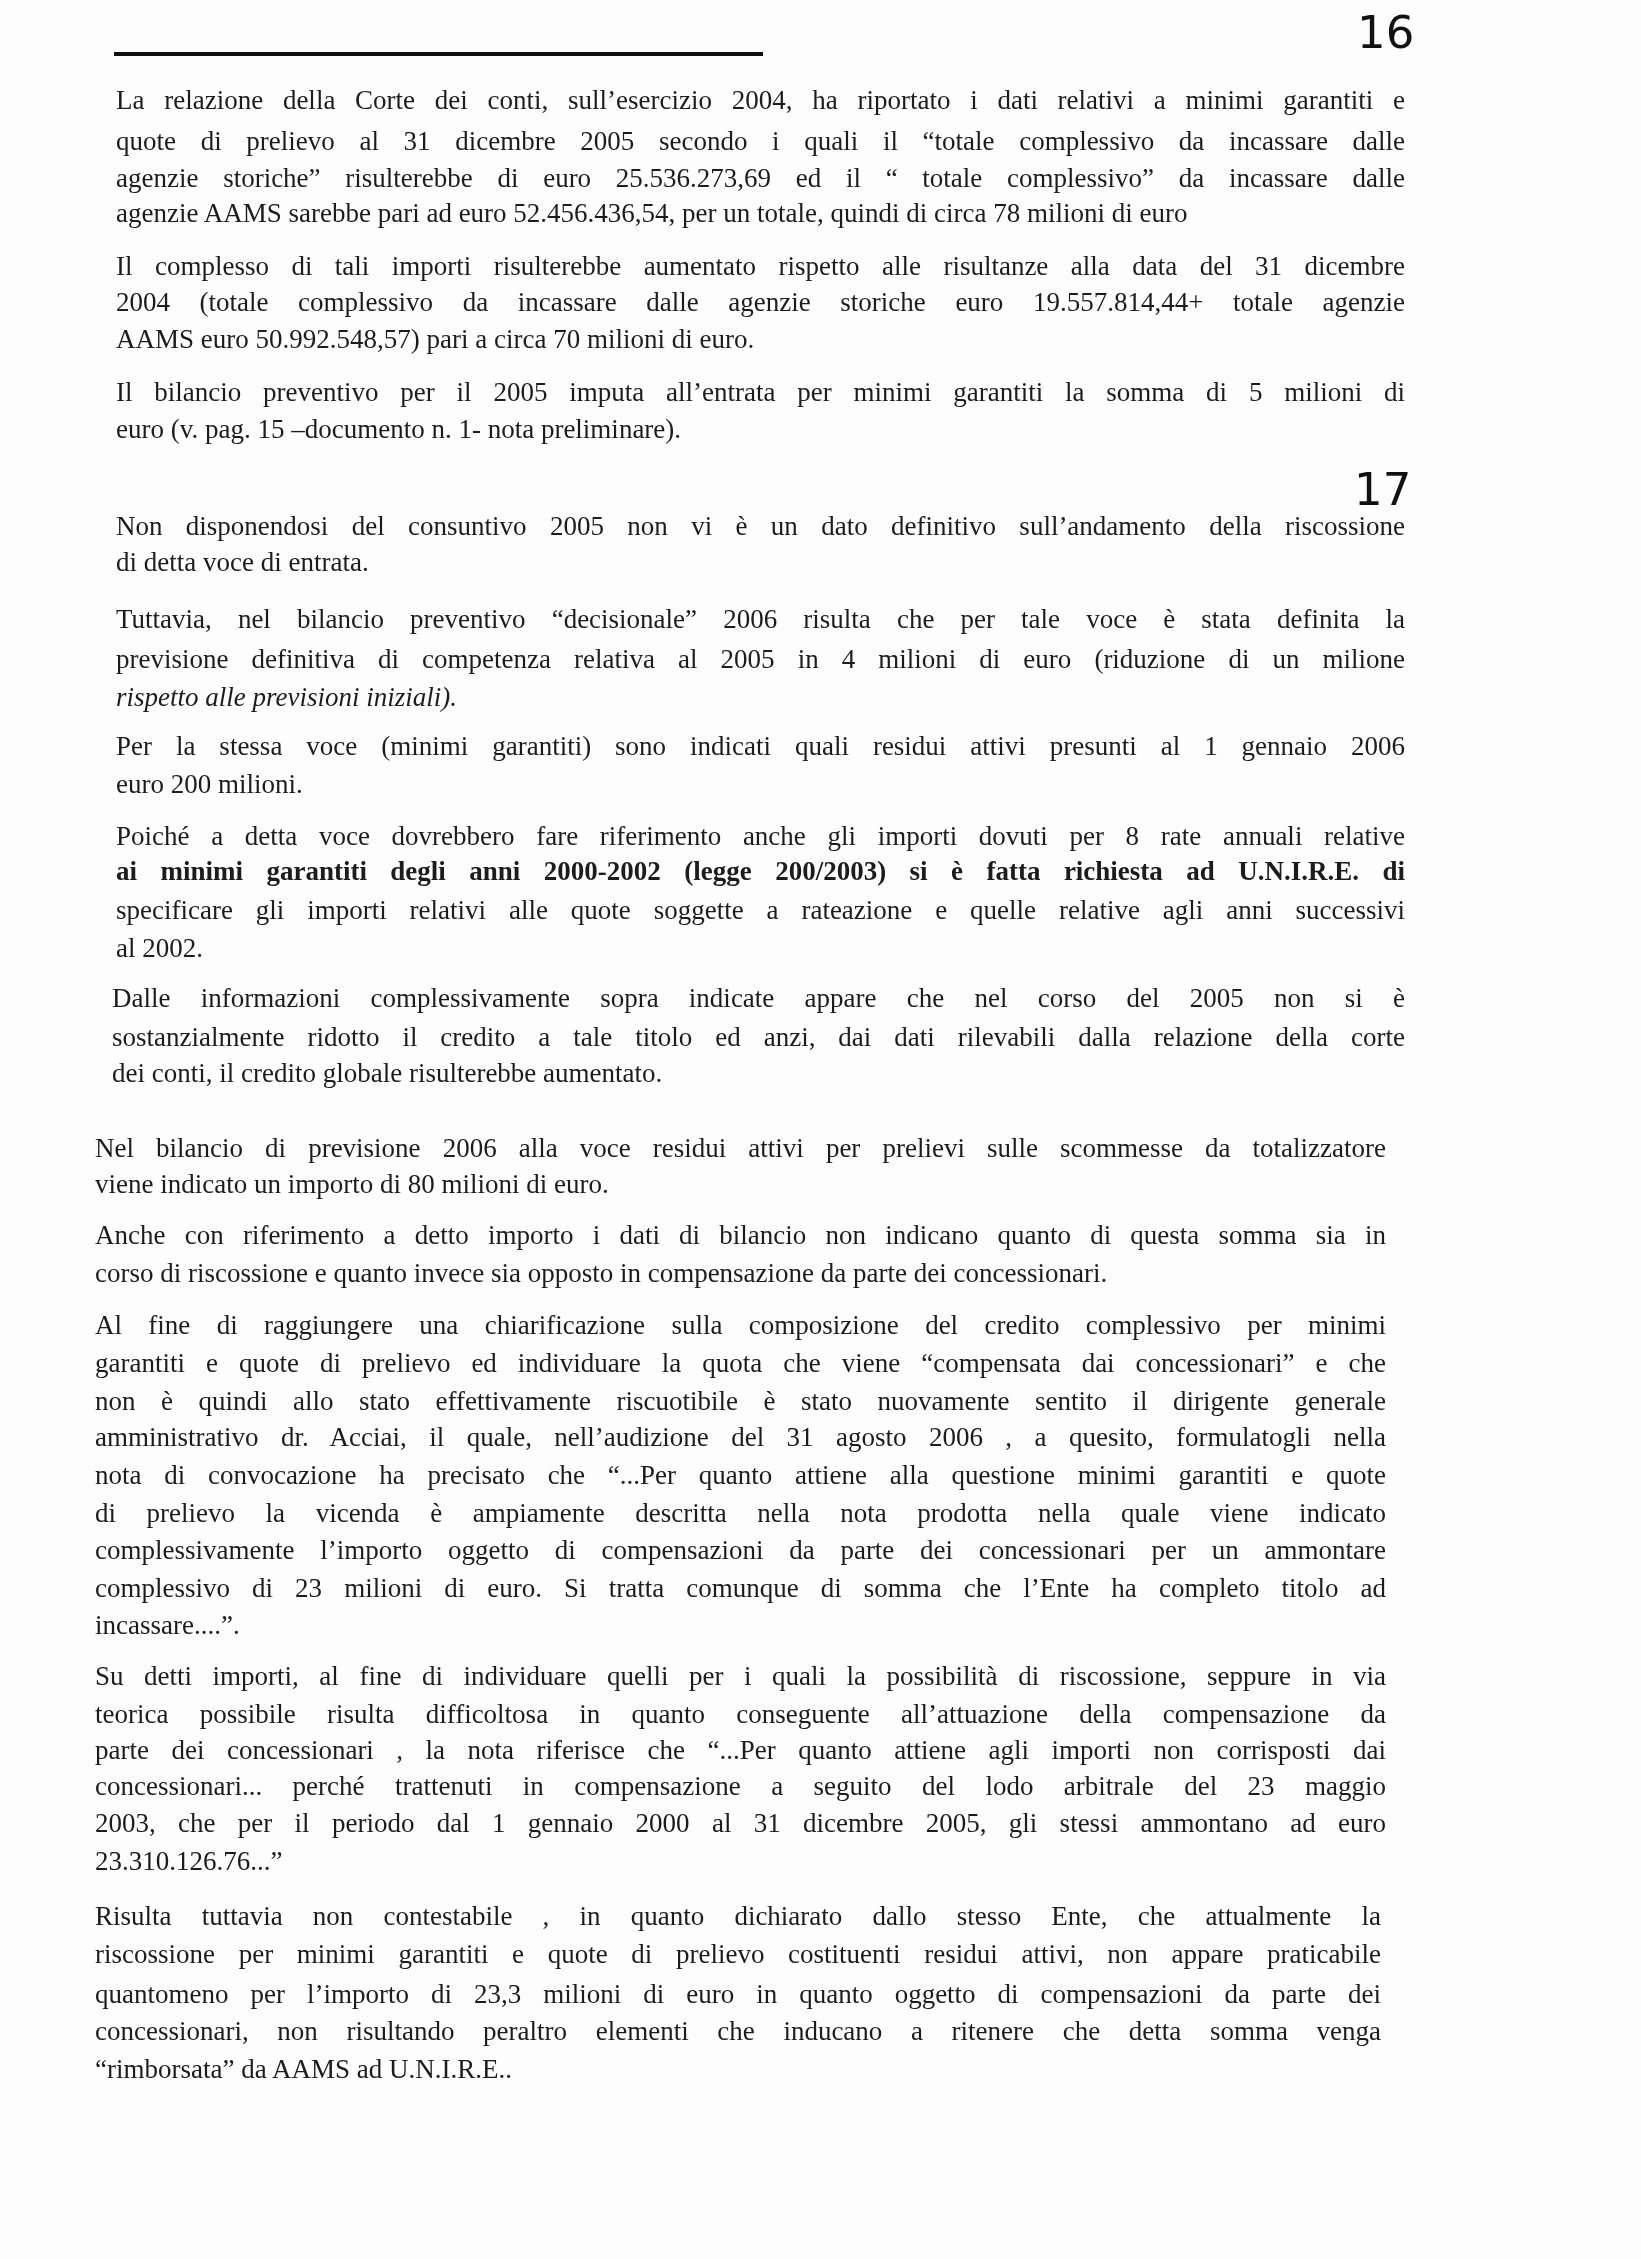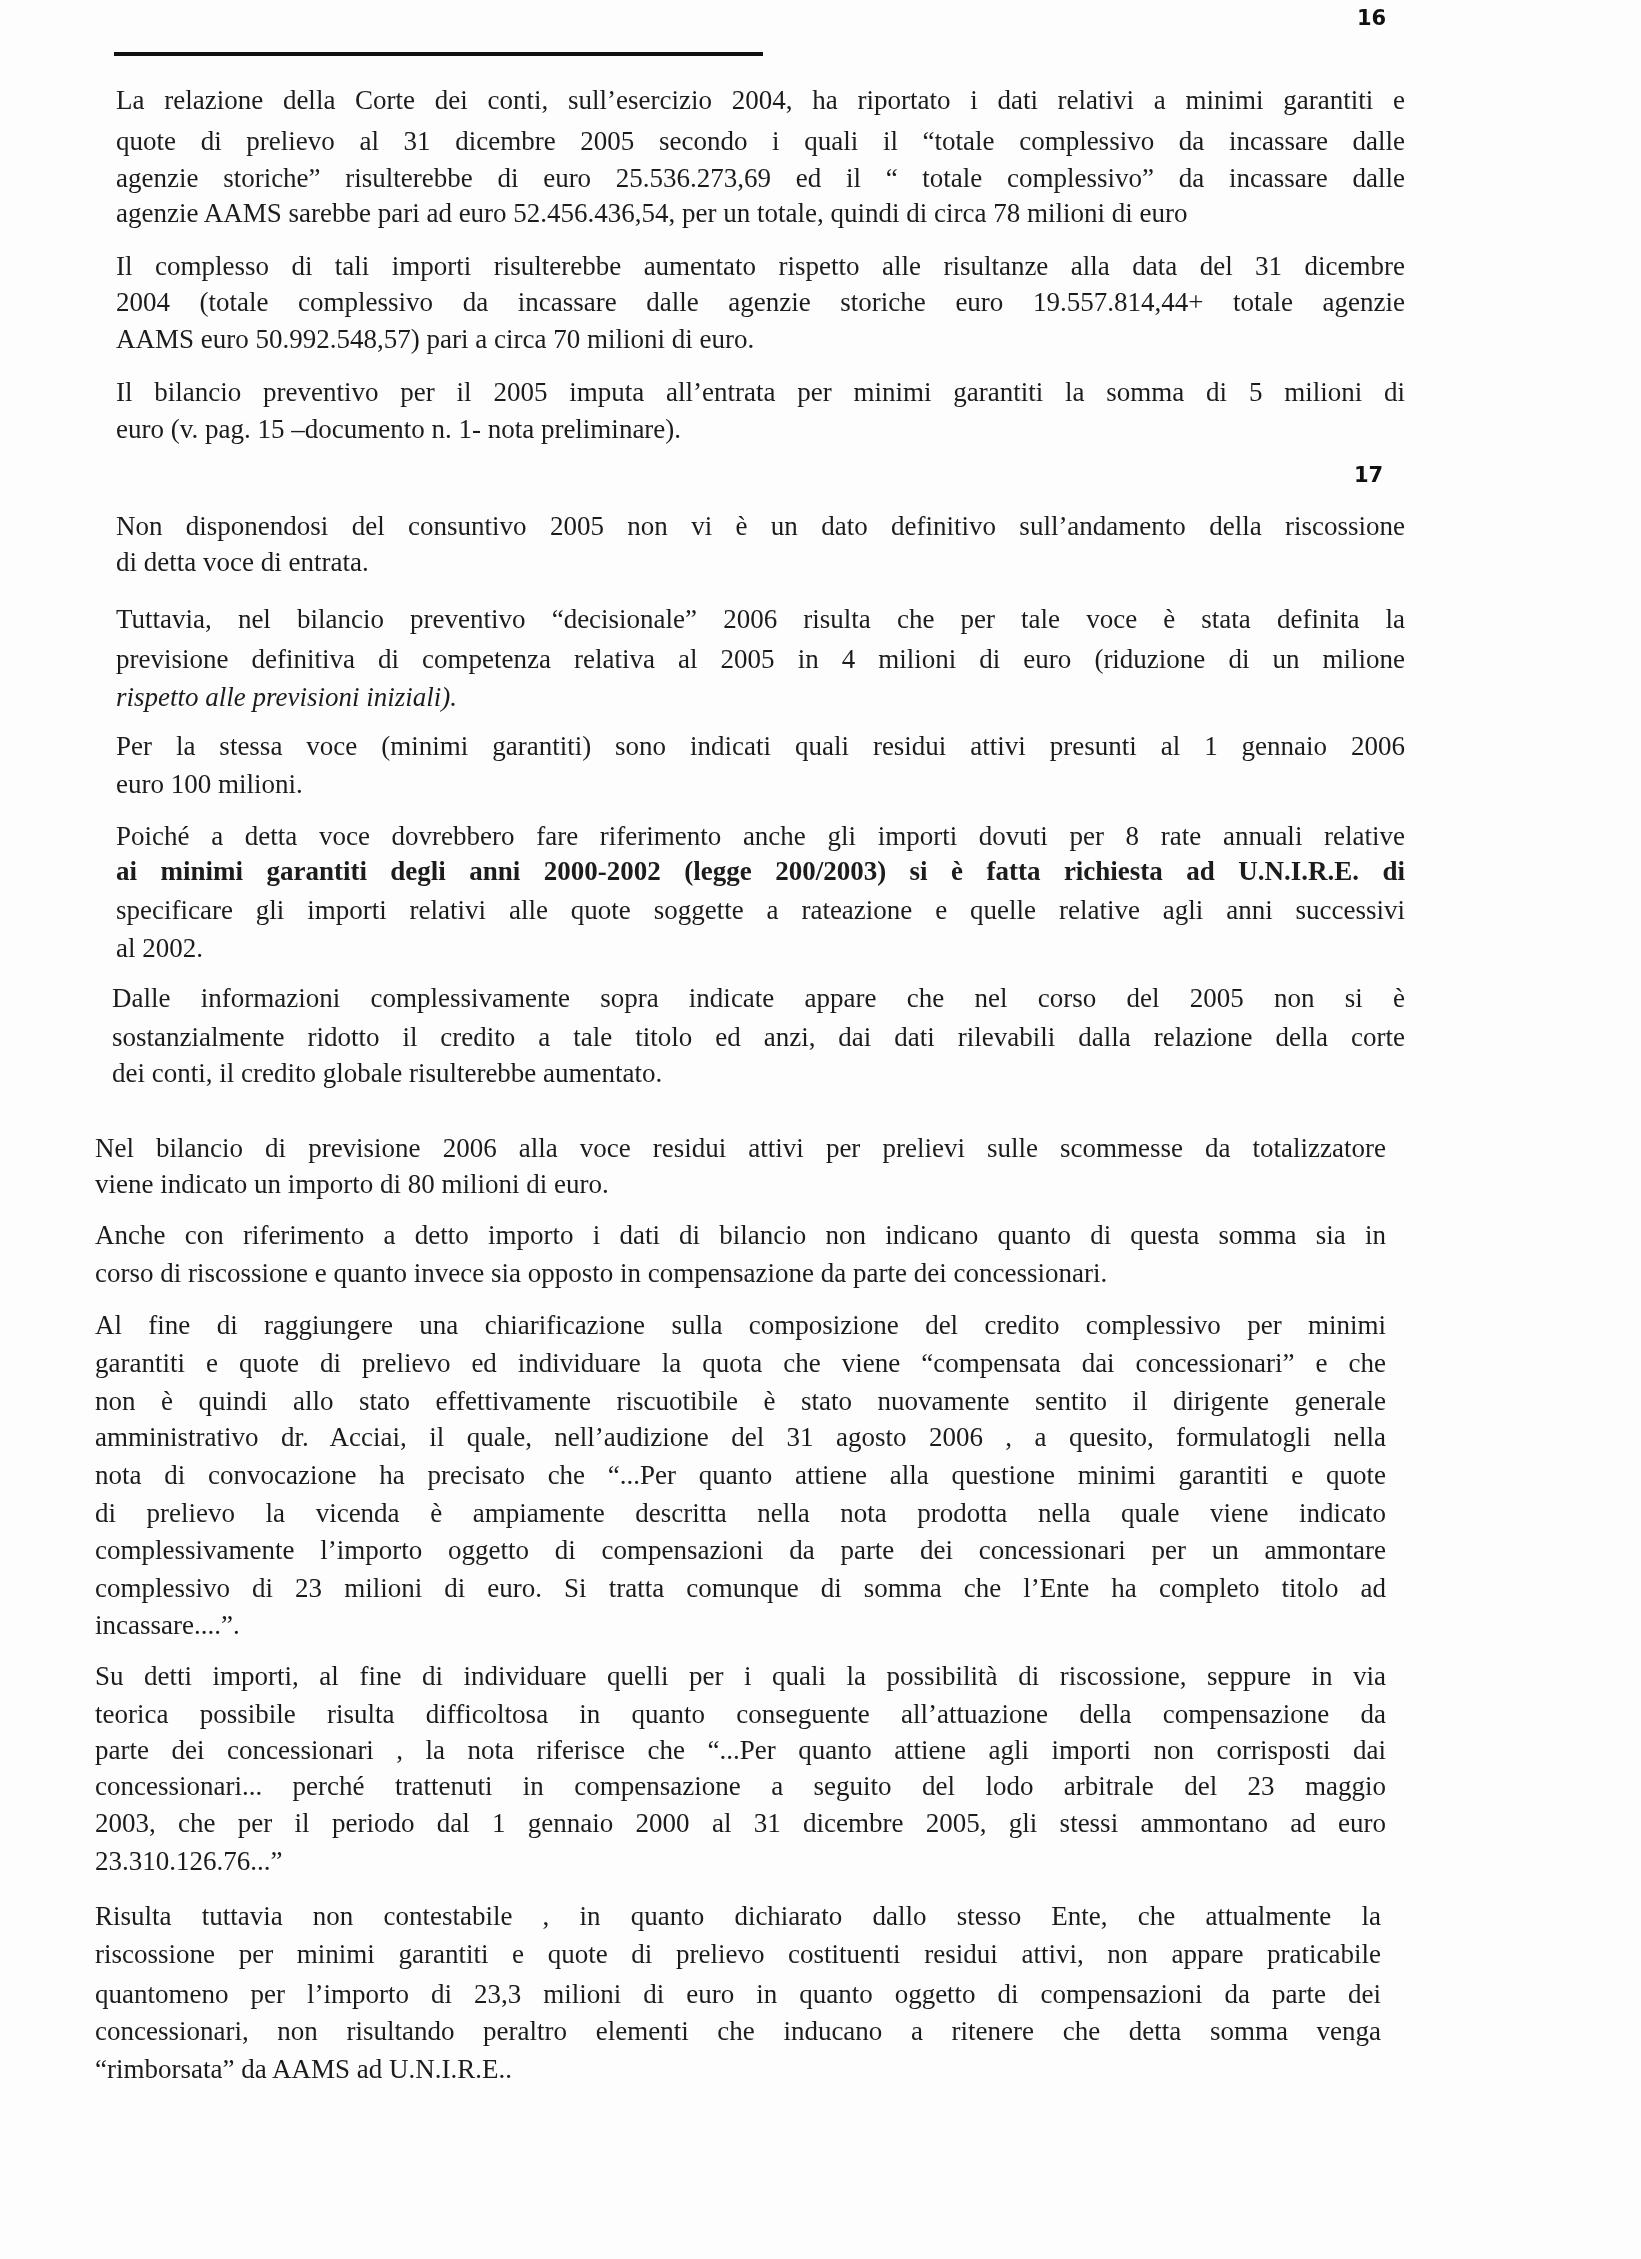--- a/index.html
+++ b/index.html
@@ -2,21 +2,21 @@
 <html><head>
 <meta charset="utf-8">
 <style>
   html, body { margin:0; padding:0; }
   body { width:1641px; height:2259px; background:#ffffff; position:relative; overflow:hidden;
          font-family: "Liberation Serif", "DejaVu Serif", serif; color:#1a1a1a; }
   .page { position:absolute; left:0; top:0; width:1641px; height:2259px; background:#fdfdfd; }
   .header-title { position:absolute; left:114px; top:7.7px; font-size:29px; letter-spacing:0.5px;
                   color:#111; white-space:nowrap; font-family:"Liberation Serif", serif; }
   .header-rule { position:absolute; left:114px; top:52px; width:649px; height:3.9px; background:#111; }
-  .page-num { position:absolute; font-size:21px; font-weight:bold; color:#111; font-family:"DejaVu Sans", sans-serif; }
+  .page-num { position:absolute; font-size:45px; font-weight:normal; color:#111; font-family:"DejaVu Sans", sans-serif; }
   .line { position:absolute; height:35px; line-height:35px; font-size:27px; white-space:nowrap;
           text-align:justify; text-align-last:justify; color:#1c1c1c; }
   .line.last { text-align-last:left; }
   .para { position:absolute; left:0; top:0; }
 </style>
 </head>
 <body>
 
 <div class="page">
   <div class="header-rule"></div>
@@ -42,21 +42,21 @@
         <div class="line" style="left: 116px; top: 509px; width: 1289px; white-space: normal; overflow: hidden;">Non disponendosi del consuntivo 2005 non vi è un dato definitivo sull’andamento della riscossione</div>
         <div class="line last" style="left: 116px; top: 545px;">di detta voce di entrata.</div>
       </div>
       <div class="para">
         <div class="line" style="left: 116px; top: 602px; width: 1289px; white-space: normal; overflow: hidden;">Tuttavia, nel bilancio preventivo “decisionale” 2006 risulta che per tale voce è stata definita la</div>
         <div class="line" style="left: 116px; top: 642px; width: 1289px; white-space: normal; overflow: hidden;">previsione definitiva di competenza relativa al 2005 in 4 milioni di euro (riduzione di un milione</div>
         <div class="line last" style="left: 116px; top: 680px; font-style: italic;">rispetto alle previsioni iniziali).</div>
       </div>
       <div class="para">
         <div class="line" style="left: 116px; top: 729px; width: 1289px; white-space: normal; overflow: hidden;">Per la stessa voce (minimi garantiti) sono indicati quali residui attivi presunti al 1 gennaio 2006</div>
-        <div class="line last" style="left: 116px; top: 767px;">euro 100 milioni.</div>
+        <div class="line last" style="left: 116px; top: 767px;">euro 200 milioni.</div>
       </div>
       <div class="para">
         <div class="line" style="left: 116px; top: 819px; width: 1289px; white-space: normal; overflow: hidden;">Poiché a detta voce dovrebbero fare riferimento anche gli importi dovuti per 8 rate annuali relative</div>
         <div class="line" style="left: 116px; top: 854px; width: 1289px; white-space: normal; overflow: hidden; font-weight: bold;">ai minimi garantiti degli anni 2000-2002 (legge 200/2003) si è fatta richiesta ad U.N.I.R.E. di</div>
         <div class="line" style="left: 116px; top: 893px; width: 1289px; white-space: normal; overflow: hidden;">specificare gli importi relativi alle quote soggette a rateazione e quelle relative agli anni successivi</div>
         <div class="line last" style="left: 116px; top: 931px;">al 2002.</div>
       </div>
       <div class="para">
         <div class="line" style="left: 112px; top: 981px; width: 1293px; white-space: normal; overflow: hidden;">Dalle informazioni complessivamente sopra indicate appare che nel corso del 2005 non si è</div>
         <div class="line" style="left: 112px; top: 1020px; width: 1293px; white-space: normal; overflow: hidden;">sostanzialmente ridotto il credito a tale titolo ed anzi, dai dati rilevabili dalla relazione della corte</div>

